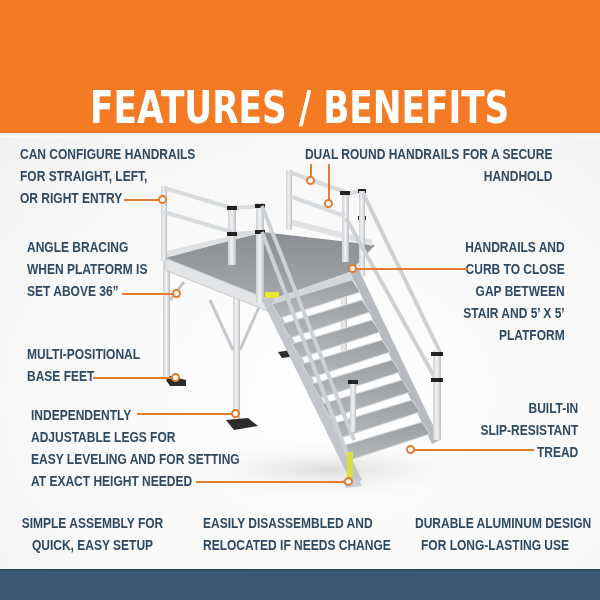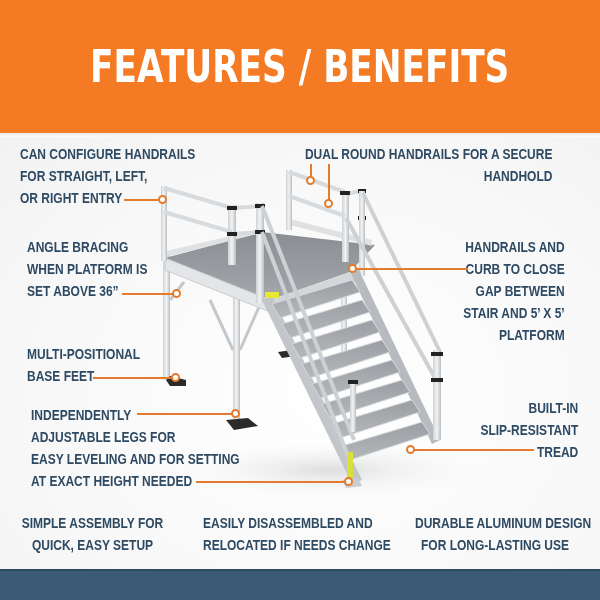--- a/index.html
+++ b/index.html
@@ -2,21 +2,21 @@
 <html><head>
 <meta charset="utf-8">
 <style>
   * { margin: 0; padding: 0; box-sizing: border-box; }
   html, body { width: 600px; height: 600px; overflow: hidden; background: #fbfbfb; }
   body { position: relative; font-family: "Liberation Sans", "DejaVu Sans", sans-serif; }
 
   .banner {
     position: absolute; left: 0; top: 0; width: 600px; height: 133px;
     background: #f47a23;
-    display: flex; align-items: center; justify-content: center;
+    display: flex; align-items: flex-end; justify-content: center;
   }
   .banner-title {
     color: #ffffff; font-weight: bold;
     font-family: "DejaVu Sans", sans-serif;
     font-size: 44px; letter-spacing: 0px;
     transform: scaleX(0.78); transform-origin: center;
     white-space: nowrap;
   }
   .banner-shadow {
     position: absolute; left: 0; top: 133px; width: 600px; height: 4px;

